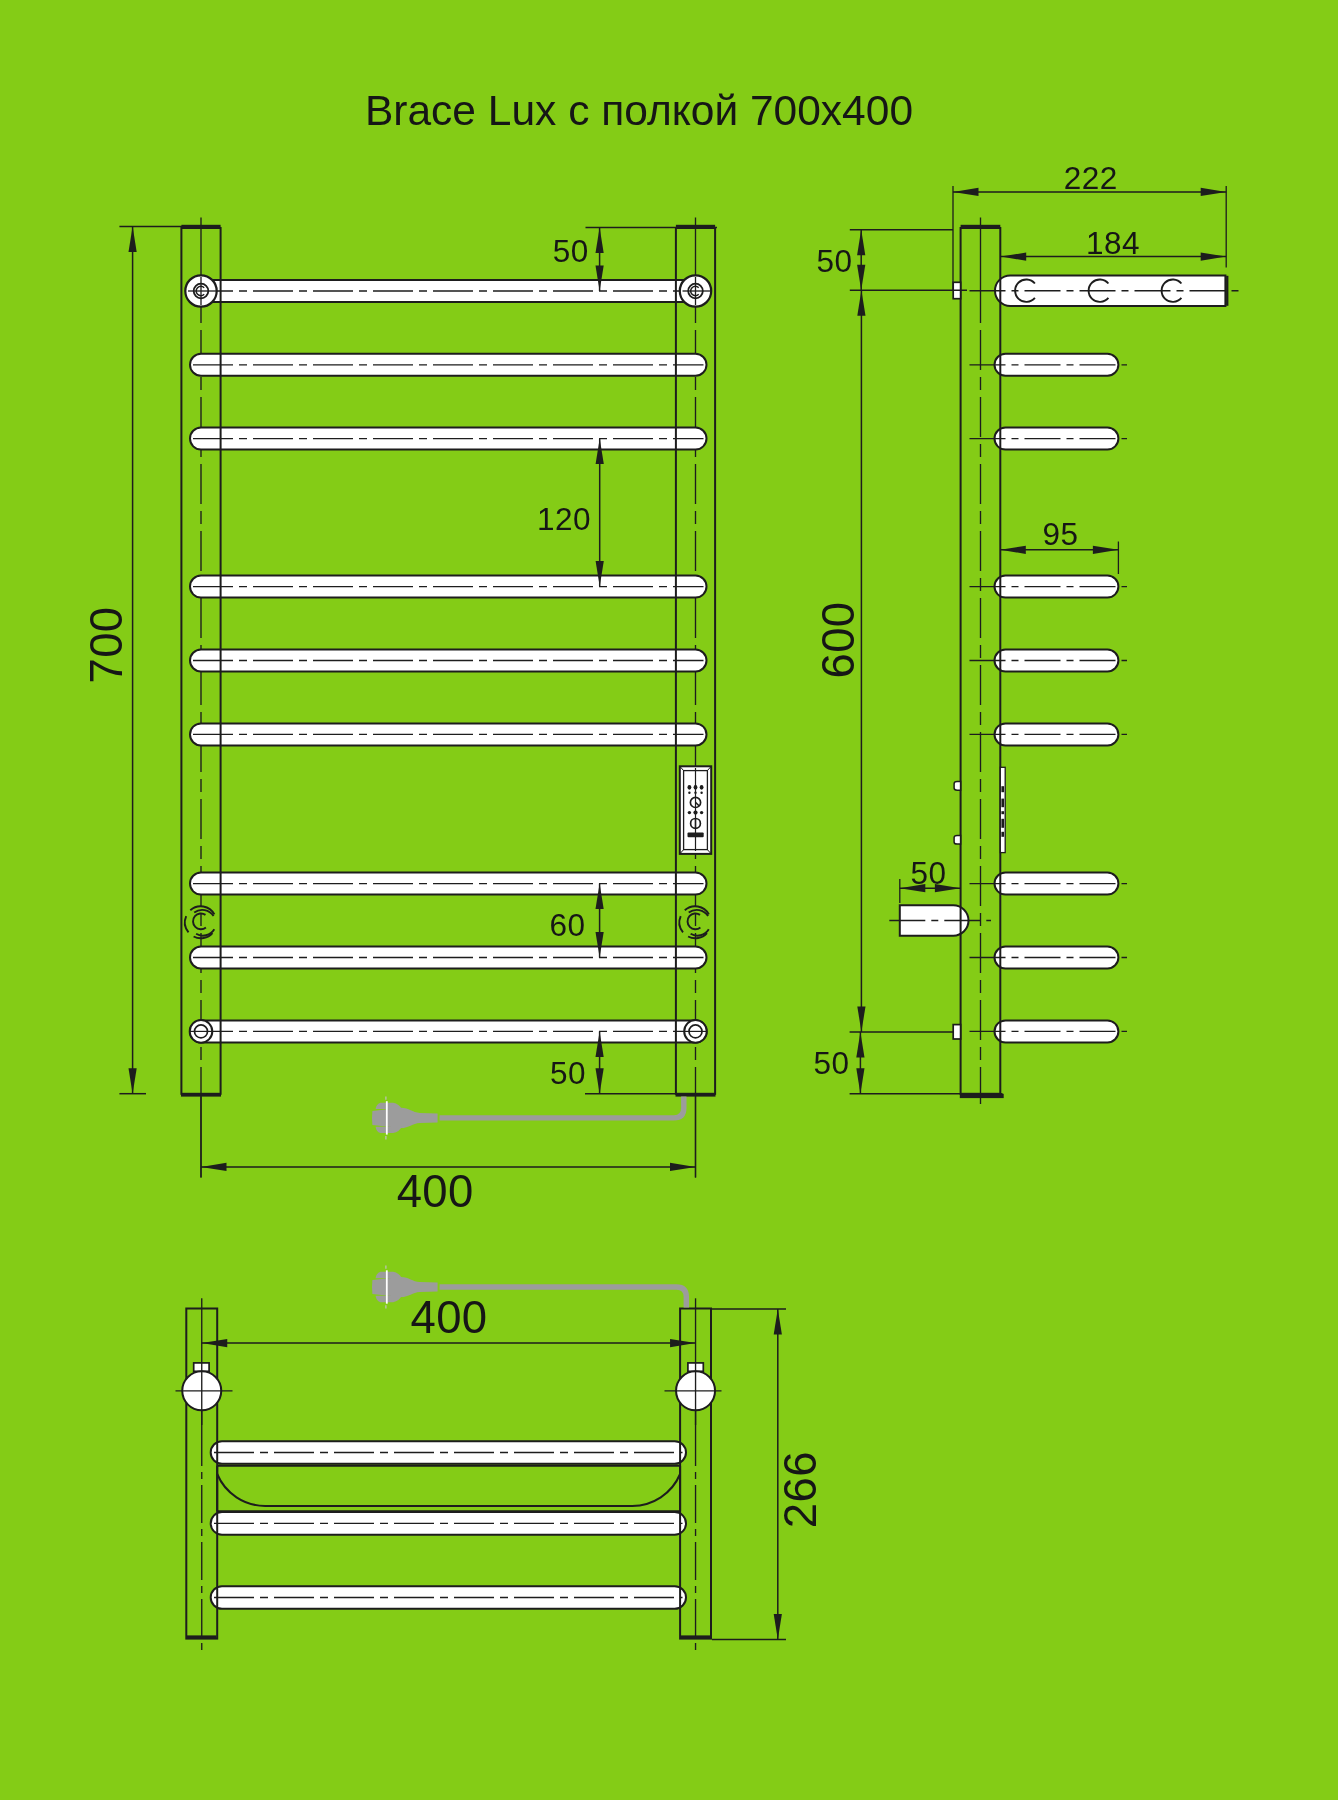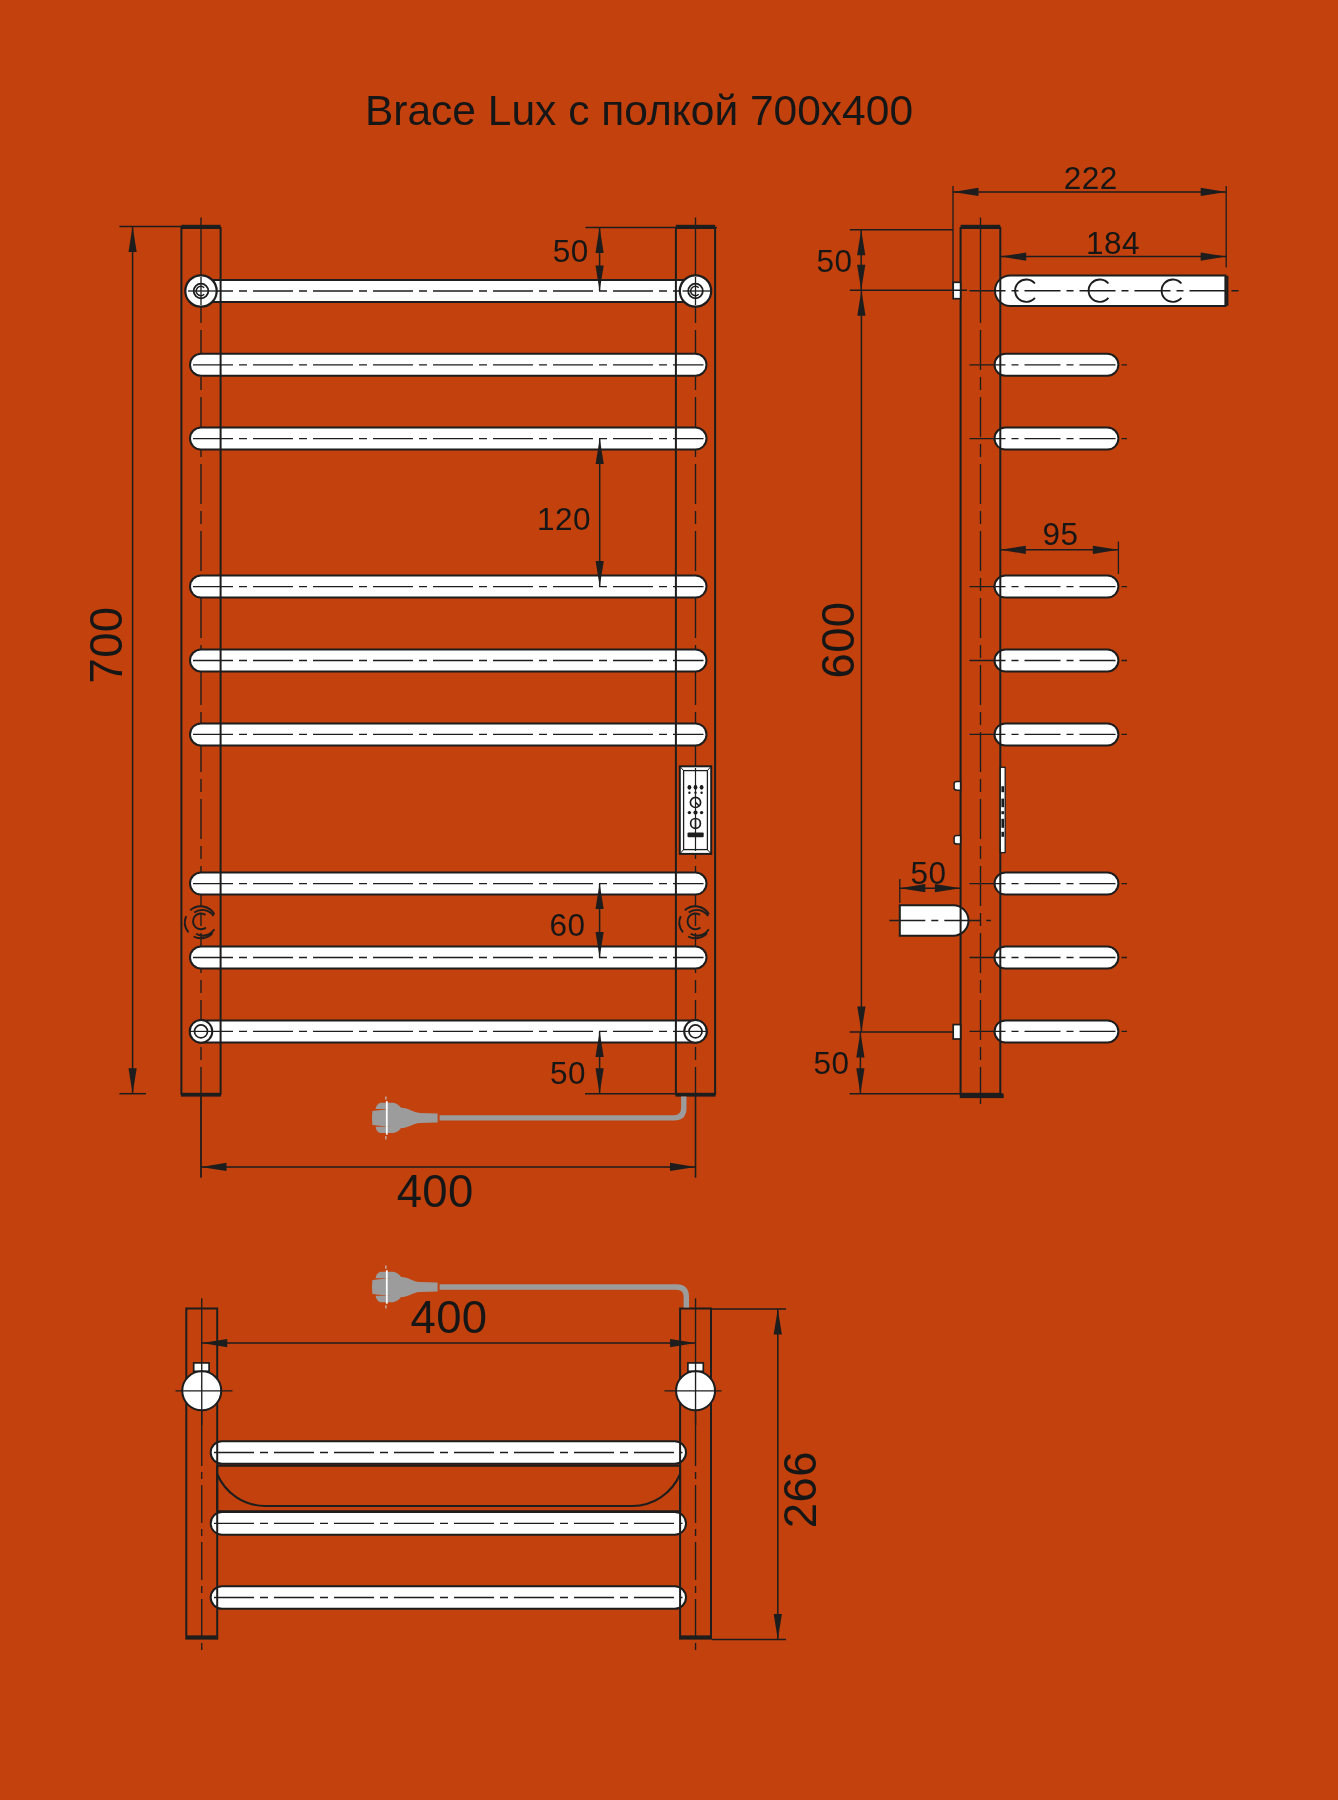--- a/index.html
+++ b/index.html
@@ -1,16 +1,16 @@
 <!DOCTYPE html>
 <html><head>
 <meta charset="utf-8">
 <style>
   html,body{margin:0;padding:0;background:#ffffff;}
-  .wrap{width:1338px;height:1800px;position:relative;background:#c2410c;overflow:hidden;}
+  .wrap{width:1338px;height:1800px;position:relative;background:#84cc16;overflow:hidden;}
   text{font-family:"Liberation Sans",sans-serif;fill:#161616;}
   .dimS{font-size:31.5px;letter-spacing:0.5px;}
   .dimL{font-size:45.5px;letter-spacing:0.4px;}
   .ttl{font-size:42.5px;letter-spacing:0px;}
 </style>
 </head>
 <body>
 <div class="wrap">
 <svg width="1338" height="1800" viewBox="0 0 1338 1800" xmlns="http://www.w3.org/2000/svg">
 <defs>

